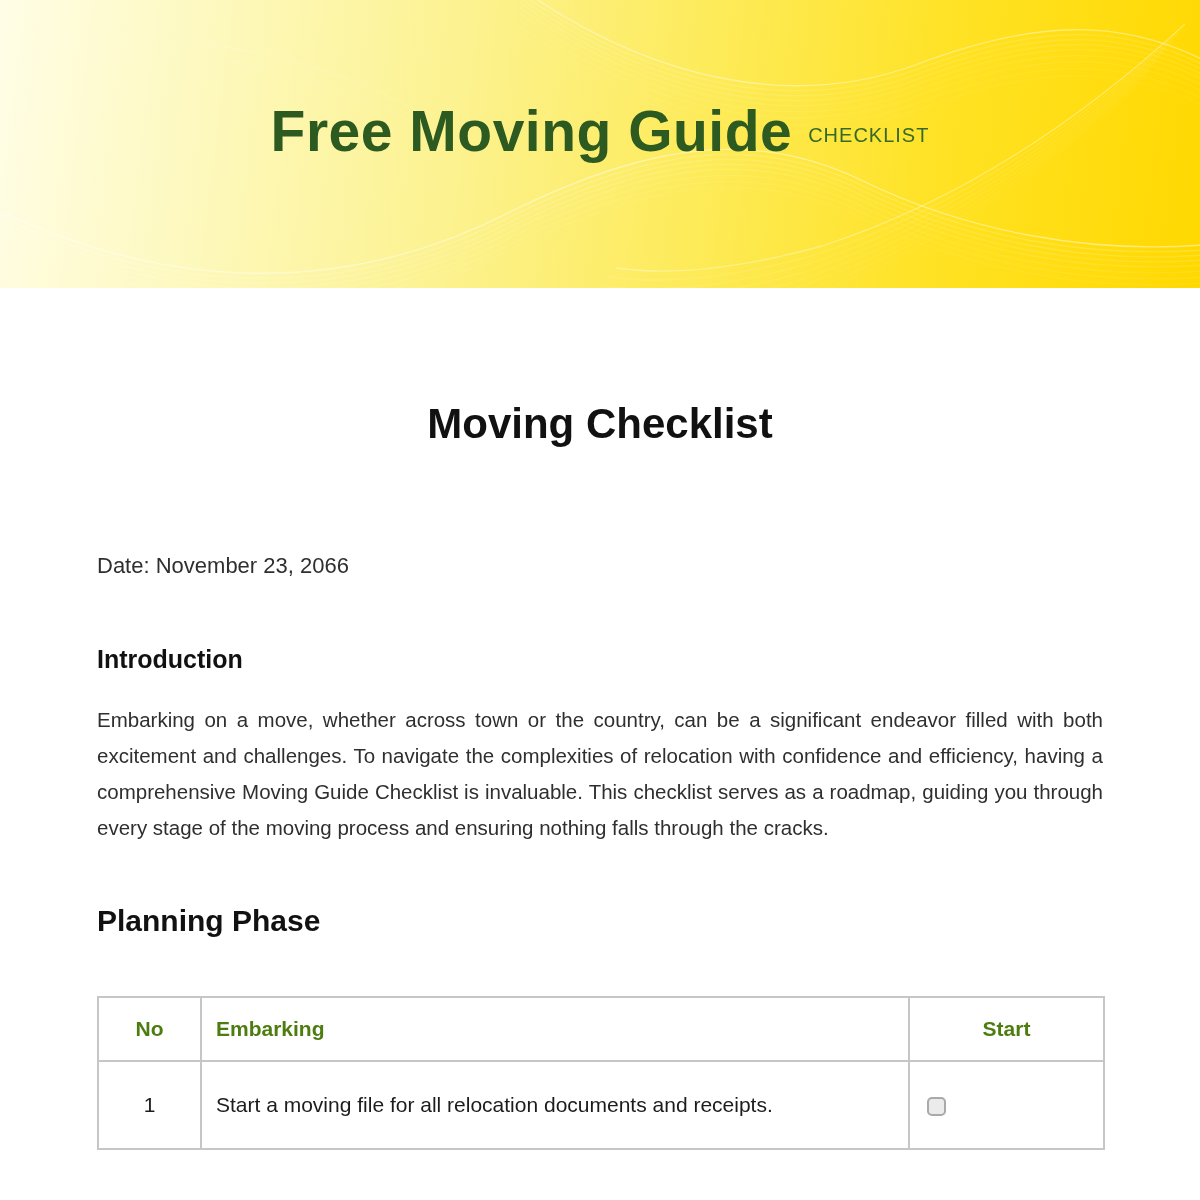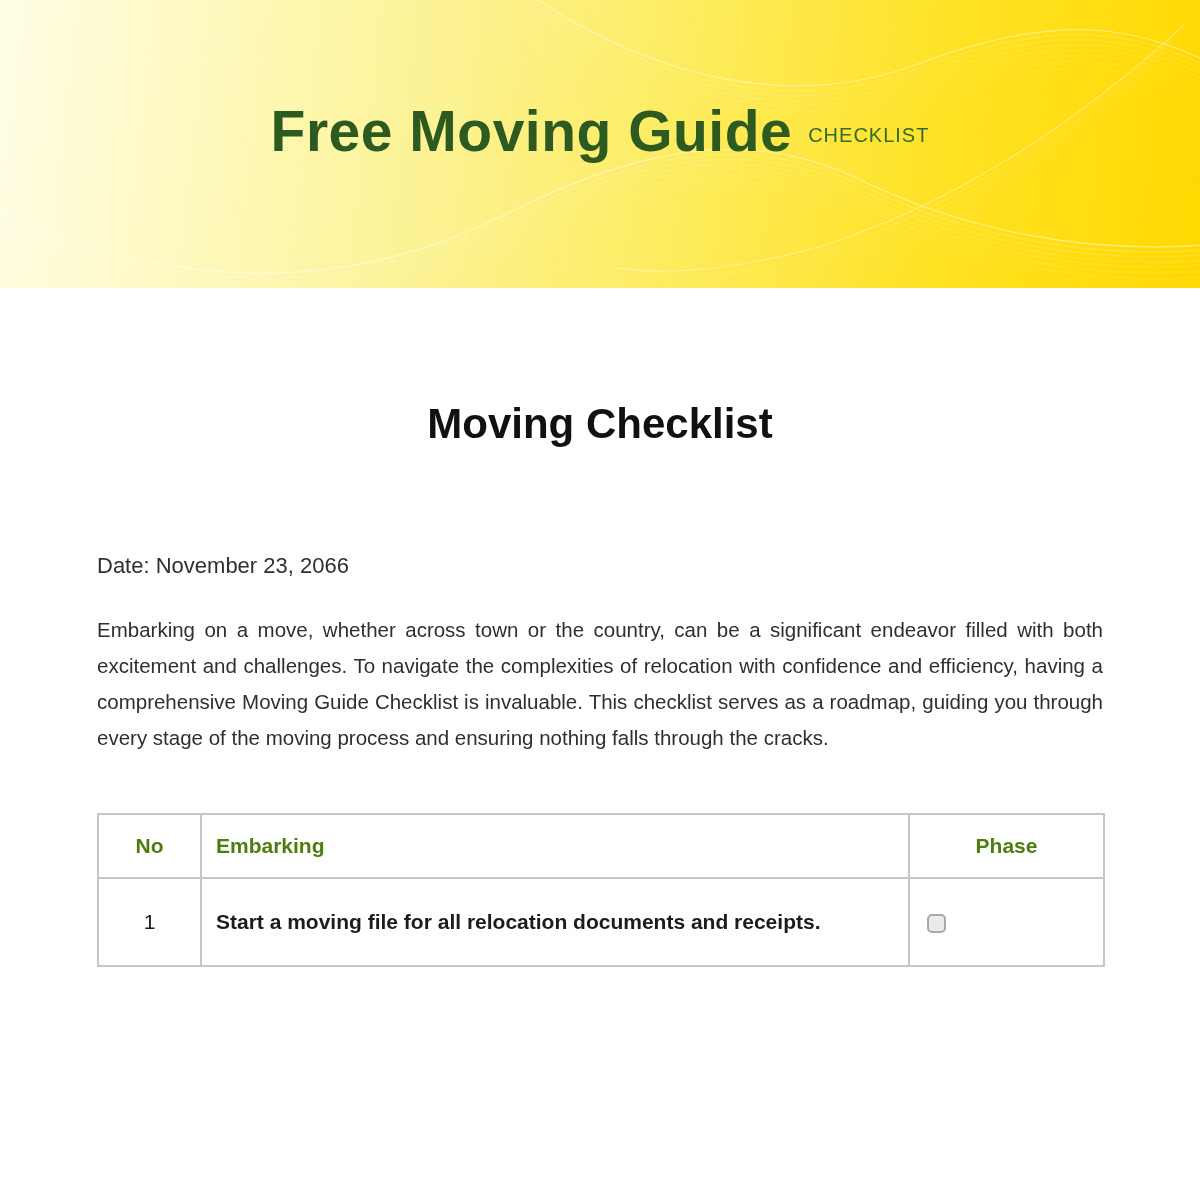--- a/index.html
+++ b/index.html
@@ -74,21 +74,21 @@
     border: 2px solid var(--table-border, #C6C6C6);
     background: #fff;
     font-size: 21px;
     vertical-align: middle;
   }
   col.c-no { width: 103px; }
   col.c-act { width: 708px; }
   col.c-status { width: 195px; }
   table.checklist th { height: 64px; font-weight: 700; color: #4d7c0f; }
   th.col-no, td.cell-no { text-align: center; }
-  th.col-act, td.cell-act { text-align: left; padding-left: 14px; padding-right: 10px; font-weight: bold; }
+  th.col-act, td.cell-act { text-align: left; padding-left: 14px; padding-right: 10px; }
   th.col-status { text-align: center; }
   table.checklist td { height: 88px; color: #1c1c1c; }
   td.cell-status { padding-left: 17px; }
   .checkbox {
     display: inline-block;
     width: 19px; height: 19px;
     border: 2px solid #A9A9A9;
     border-radius: 5px;
     background: #EBEBEB;
     vertical-align: middle;
@@ -143,35 +143,37 @@
   </header>
 
   <main class="doc">
 
     <h2 class="doc-title">Moving Checklist</h2>
 
     <div class="meta">
       <div>Date: November 23, 2066</div>
     </div>
 
+    <h3 class="h-intro">Introduction</h3>
 
     <p class="intro-text">Embarking on a move, whether across town or the country, can be a significant endeavor filled with both excitement and challenges. To navigate the complexities of relocation with confidence and efficiency, having a comprehensive Moving Guide Checklist is invaluable. This checklist serves as a roadmap, guiding you through every stage of the moving process and ensuring nothing falls through the cracks.</p>
 
+    <h3 class="h-section">Planning Phase</h3>
 
     <table class="checklist">
       <colgroup>
         <col class="c-no">
           <col class="c-act">
           <col class="c-status">
       </colgroup>
       <thead>
         <tr>
           <th class="col-no">No</th>
           <th class="col-act">Embarking</th>
-          <th class="col-status">Phase</th>
+          <th class="col-status">Start</th>
         </tr>
       </thead>
       <tbody>
         <tr>
           <td class="cell-no">1</td>
           <td class="cell-act">Start a moving file for all relocation documents and receipts.</td>
           <td class="cell-status">
             <span class="checkbox" role="checkbox" aria-checked="false"></span>
           </td>
         </tr>

